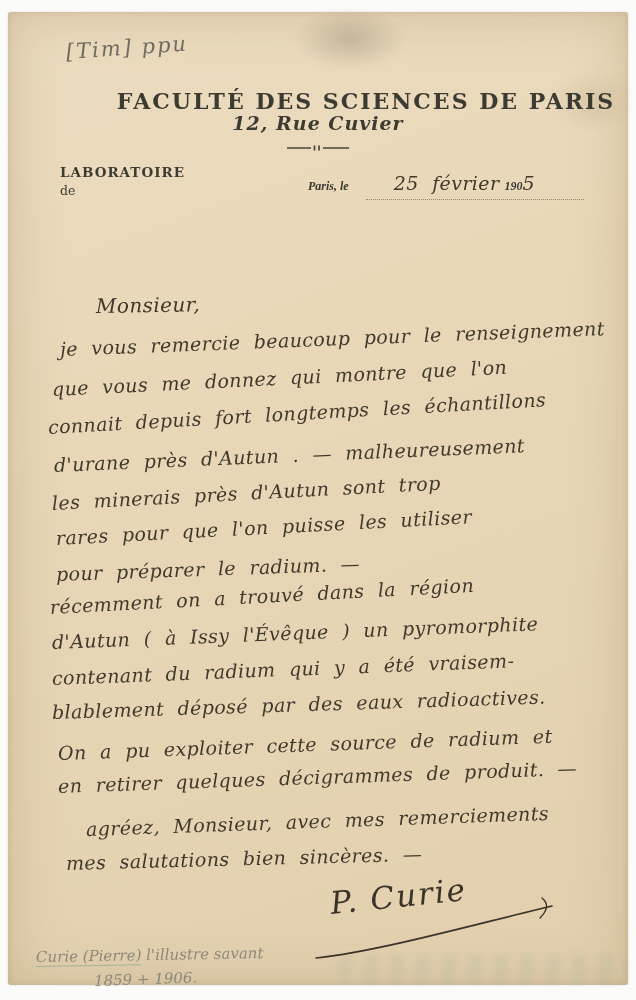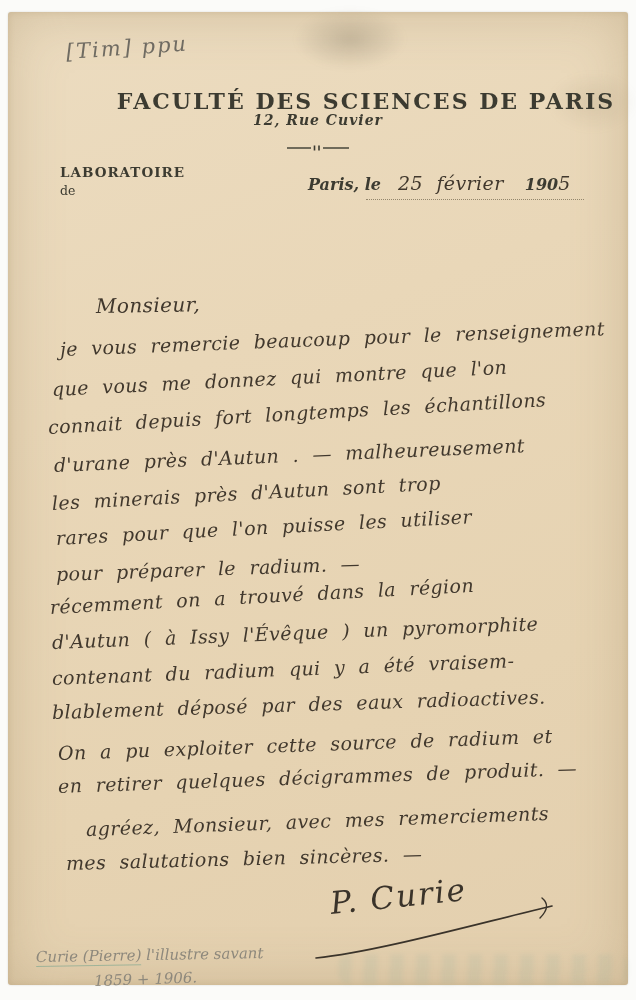--- a/index.html
+++ b/index.html
@@ -16,27 +16,27 @@
   .stain.s2{left:540px;top:60px;width:90px;height:60px;
             background:radial-gradient(ellipse at center, rgba(140,120,90,.15), rgba(140,120,90,0) 70%);}
   .ghost{position:absolute;left:330px;top:942px;width:290px;height:30px;filter:blur(2px);opacity:.55;
          background:repeating-linear-gradient(92deg, rgba(120,165,150,.18) 0 14px, rgba(120,165,150,0) 14px 26px);
          border-radius:10px;}
   
   .printed{color:#3c3b31;}
   .lh-title{position:absolute;left:0;top:76px;width:100%;text-align:center;
             font-weight:bold;font-size:22px;letter-spacing:2px;margin-left:48px;}
   .lh-address{position:absolute;left:0;top:100px;width:100%;text-align:center;
-              font-style:italic;font-weight:bold;font-size:14px;letter-spacing:1px;}
+              font-style:italic;font-weight:bold;font-size:19px;letter-spacing:1px;}
   .lh-ornament{position:absolute;left:0;top:126px;width:100%;text-align:center;}
   .dept{position:absolute;left:52px;top:150px;width:180px;text-align:left;line-height:1.5;}
   .dept .d1,.dept .d3{font-weight:bold;font-size:13.5px;letter-spacing:1px;}
   .dept .d2{font-size:12.5px;}
   .dateline{position:absolute;left:300px;top:160px;white-space:nowrap;}
-  .dateline .p{font-style:italic;font-weight:bold;font-size:16px;color:#3c3b31;}
+  .dateline .p{font-style:italic;font-weight:bold;font-size:12px;color:#3c3b31;font-family:Liberation Serif, serif;}
   .date-rule{position:absolute;left:358px;top:187px;width:218px;border-bottom:1px dotted #93866c;}
   
   .hw{position:absolute;white-space:nowrap;color:#41382d;
       font-family:"DejaVu Serif", serif;font-style:italic;font-size:19px;
       letter-spacing:.4px;word-spacing:7px;transform-origin:left center;}
   .pencil{position:absolute;white-space:nowrap;color:#7f7b71;
       font-family:"DejaVu Serif", serif;font-style:italic;transform-origin:left center;}
   .sig-text{position:absolute;left:322px;top:866px;font-size:31px;color:#3a332a;
             font-style:italic;white-space:nowrap;transform:rotate(-6deg);
             font-family:"DejaVu Serif", serif;letter-spacing:2px;}
@@ -70,22 +70,22 @@
     </div>
 
     <div class="printed dept">
       <div class="d1">LABORATOIRE</div>
       <div class="d2">de</div>
     </div>
 
     <div class="date-rule"></div>
     <div class="dateline">
       <span class="p">Paris, le</span>
-      <span class="hw" style="position:static;font-size:19px;margin-left:12px;">25 février</span>
-      <span class="p" style="margin-left:16px;text-align:center;">190</span><span class="hw" style="position:static;font-size:19px;">5</span>
+      <span class="hw" style="position:static;font-size:19px;margin-left:40px;">25 février</span>
+      <span class="p" style="text-align:center;">190</span><span class="hw" style="position:static;font-size:19px;">5</span>
     </div>
 
     <div class="hw" style="left:88px;top:282px;font-size:20px;transform:rotate(-1deg);">Monsieur,</div>
 
     <div class="hw" style="left:52px;top:326px;transform:rotate(-2.2deg);">je vous remercie beaucoup pour le renseignement</div>
     <div class="hw" style="left:44px;top:366px;transform:rotate(-2.8deg);">que vous me donnez qui montre que l'on</div>
     <div class="hw" style="left:40px;top:404px;transform:rotate(-3.2deg);">connait depuis fort longtemps les échantillons</div>
     <div class="hw" style="left:46px;top:442px;transform:rotate(-2.4deg);">d'urane près d'Autun . — malheureusement</div>
     <div class="hw" style="left:44px;top:480px;transform:rotate(-3deg);">les minerais près d'Autun sont trop</div>
     <div class="hw" style="left:48px;top:515px;transform:rotate(-3deg);">rares pour que l'on puisse les utiliser</div>

